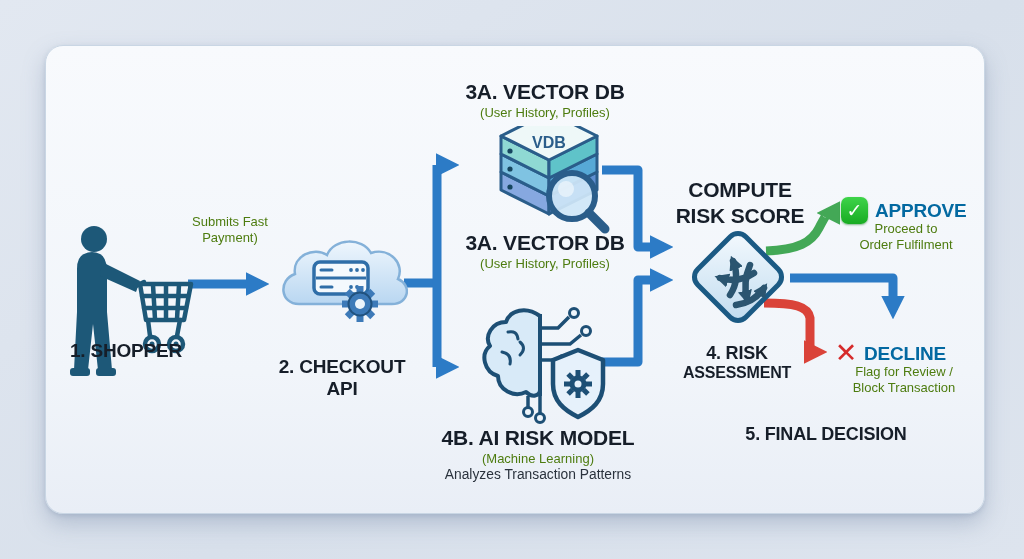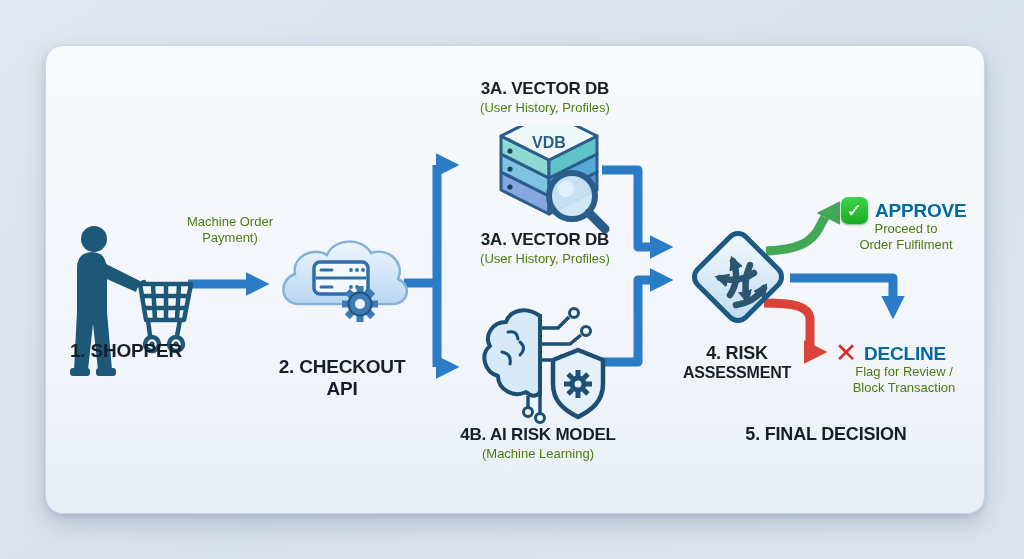--- a/index.html
+++ b/index.html
@@ -13,21 +13,21 @@
     position:absolute;left:45px;top:45px;width:938px;height:467px;
     border-radius:18px;
     background:linear-gradient(180deg,#f8fafd 0%,#f1f5fa 70%,#e9eef6 100%);
     border:1px solid #c9d6e4;
     box-shadow:0 10px 22px rgba(110,130,160,.35),0 2px 4px rgba(120,140,170,.25);
   }
   .layer{position:absolute;left:0;top:0;width:1024px;height:559px;pointer-events:none;}
   .icon{position:absolute;}
   .tblock{position:absolute;text-align:center;color:#161e29;}
   .h1{font-weight:bold;font-size:19px;letter-spacing:-0.2px;line-height:1.18;}
-  .h2{font-weight:bold;font-size:17px;letter-spacing:-0.2px;line-height:1.22;}
+  .h2{font-weight:bold;font-size:21px;letter-spacing:-0.2px;line-height:1.22;}
   .h3{font-weight:bold;font-size:18px;letter-spacing:-0.2px;line-height:1.2;}
   .s1{font-size:13px;line-height:1.22;color:#4d7c0f;}
   .s2{font-size:13.8px;line-height:1.25;color:#2a323d;}
   .badge-check{
     position:absolute;left:841px;top:197px;width:27px;height:27px;border-radius:7px;
     background:linear-gradient(180deg,#3ed44a 0%,#18ab22 100%);
     box-shadow:0 1px 2px rgba(20,120,30,.5);
     color:#ffffff;font-size:19px;font-weight:bold;line-height:27px;text-align:center;
   }
   .mark-x{
@@ -201,21 +201,21 @@
     <rect x="24" y="24" width="68" height="68" rx="11" transform="rotate(45 58 58)" fill="url(#diamondGrad)" stroke="#1b5a84" stroke-width="5"></rect>
     <g stroke="#2b5570" stroke-width="6.5" fill="none" stroke-linecap="round">
       <path d="M50 76 C 58 64 57 52 53 42" marker-end="url(#ah-slate)"></path>
       <path d="M74 54 C 62 62 50 62 40 59" marker-end="url(#ah-slate)"></path>
       <path d="M56 86 C 70 84 78 78 84 69" marker-end="url(#ah-slate)"></path>
       <path d="M70 46 C 64 60 65 72 67 80" marker-end="url(#ah-slate)"></path>
     </g>
   </svg>
 
   <div class="tblock" style="left:160px;top:214px;width:140px">
-    <div class="s1">Machine Order</div>
+    <div class="s1">Submits Fast</div>
     <div class="s1">Payment)</div>
   </div>
 
   <div class="tblock" style="left:46px;top:340px;width:160px">
     <div class="h1">1. SHOPPER</div>
   </div>
 
   <div class="tblock" style="left:276px;top:356px;width:132px">
     <div class="h1">2. CHECKOUT</div>
     <div class="h1">API</div>
@@ -227,22 +227,27 @@
   </div>
 
   <div class="tblock" style="left:435px;top:230px;width:220px">
     <div class="h2">3A. VECTOR DB</div>
     <div class="s1">(User History, Profiles)</div>
   </div>
 
   <div class="tblock" style="left:418px;top:425px;width:240px">
     <div class="h2">4B. AI RISK MODEL</div>
     <div class="s1">(Machine Learning)</div>
-  </div>
-
+    <div class="s2">Analyzes Transaction Patterns</div>
+  </div>
+
+  <div class="tblock" style="left:665px;top:177px;width:150px">
+    <div class="h2">COMPUTE</div>
+    <div class="h2">RISK SCORE</div>
+  </div>
 
   <div class="tblock" style="left:657px;top:343px;width:160px">
     <div class="h1" style="font-size:18px">4. RISK</div>
     <div class="h1" style="font-size:16px">ASSESSMENT</div>
   </div>
 
   <div class="badge-check">✓</div>
   <div class="inline-label" style="left:875px;top:200px">APPROVE</div>
   <div class="tblock" style="left:843px;top:221px;width:126px">
     <div class="s1">Proceed to</div>

